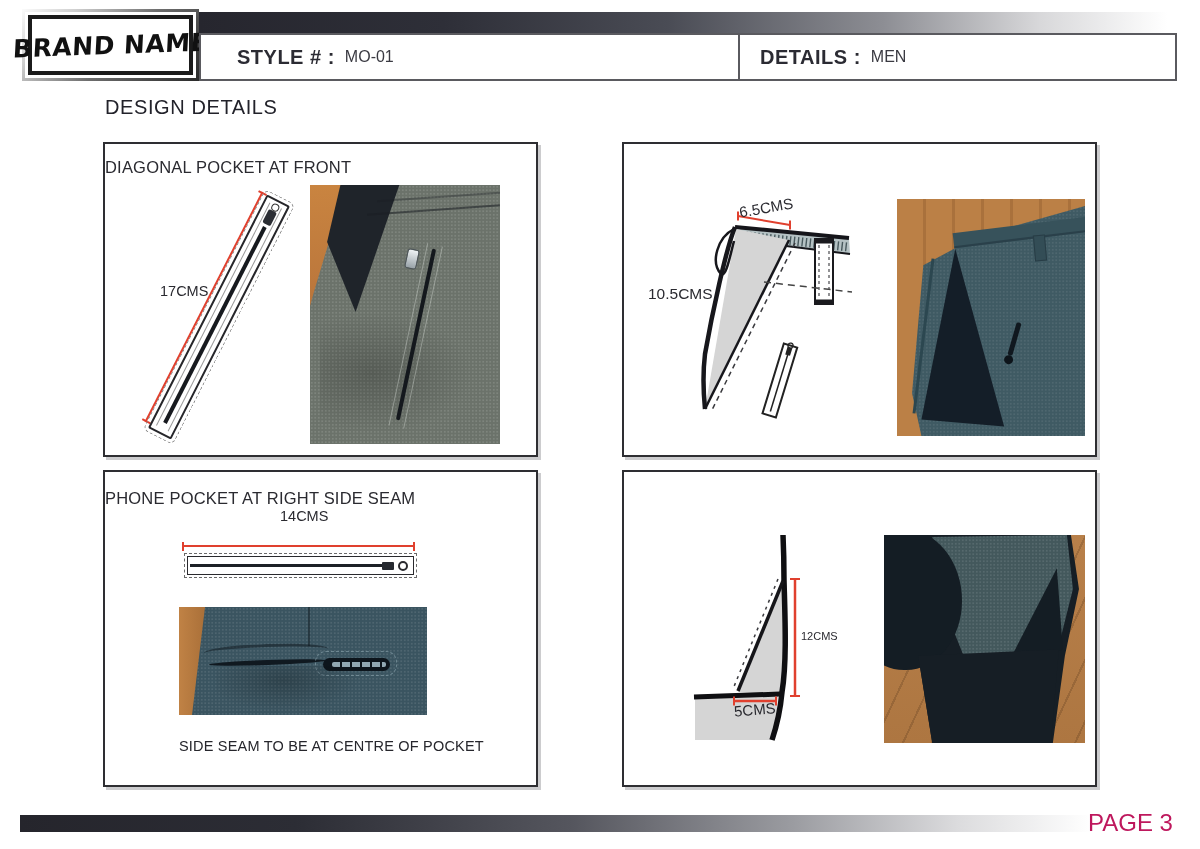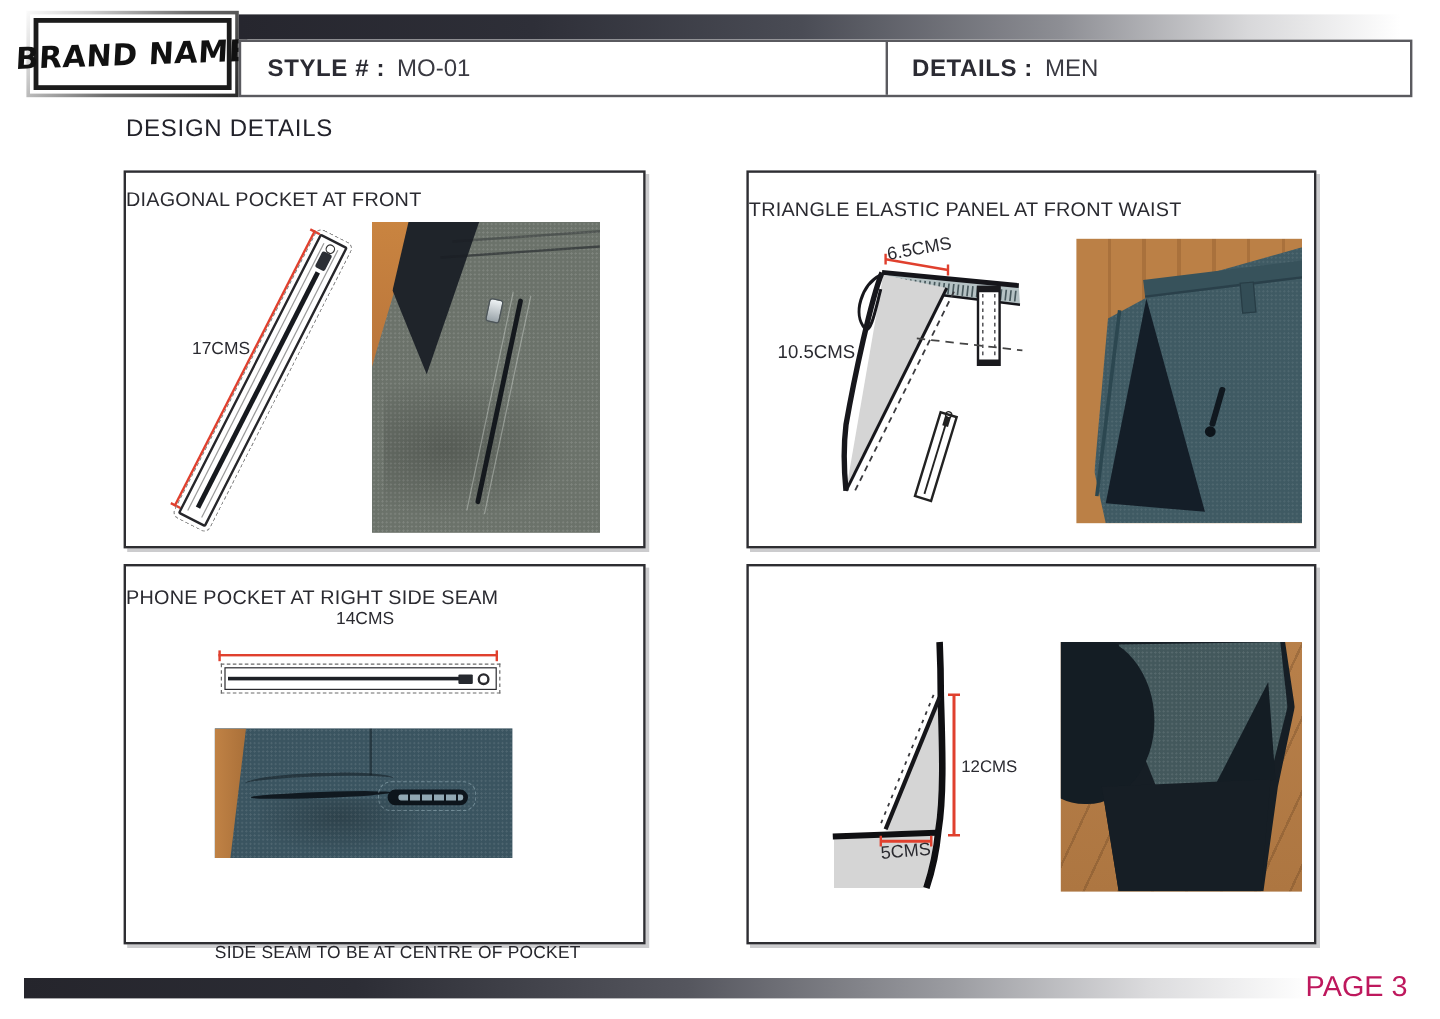--- a/index.html
+++ b/index.html
@@ -13,24 +13,24 @@
     background:linear-gradient(135deg,#fbfbfb 0%,#cfcfcf 22%,#6e6e6e 55%,#2a2a2a 100%); padding:3px; }
   .logo-mid { width:100%; height:100%; background:#fff; padding:3px; }
   .logo-inner { width:100%; height:100%; border:4px solid #1b1b1b; display:flex; align-items:center; justify-content:center; background:#fff; }
   .logo-text { font-family:"DejaVu Sans", sans-serif; font-weight:bold; font-size:25px; letter-spacing:0.5px;
     transform:rotate(-2deg) skewX(-5deg); color:#111; white-space:nowrap; }
   .top-bar { position:absolute; left:199px; top:12px; width:978px; height:21px;
     background:linear-gradient(90deg,#26262e 0%,#2e2f38 25%,#4a4c55 48%,#8d8e94 70%,#d8d8da 86%,#ffffff 99%); }
   .header-row { position:absolute; left:199px; top:33px; width:978px; height:48px;
     border:2px solid #5a5a5f; background:#fff; display:flex; }
   .hcell { display:flex; align-items:center; }
-  .hcell.style { width:539px; border-right:2px solid #5a5a5f; padding-left:22px; }
+  .hcell.style { width:539px; border-right:2px solid #5a5a5f; padding-left:36px; }
   .hcell.category { flex:1; padding-left:20px; }
   .hlabel { font-weight:bold; font-size:20px; color:#2b2b33; letter-spacing:0.5px; }
-  .hvalue { font-size:20px; color:#3a3a42; margin-left:10px; }
+  .hvalue { font-size:16px; color:#3a3a42; margin-left:10px; }
   .design-title { position:absolute; left:105px; top:96px; font-size:20px; font-weight:normal; color:#22222a; letter-spacing:0.6px; }
 
   
   .panel { position:absolute; background:#fff; border:2px solid #2e2e32; box-shadow:3px 3px 0 rgba(110,110,115,0.35); }
   .panel.p1 { left:103px; top:142px; width:435px; height:315px; }
   .panel.p2 { left:622px; top:142px; width:475px; height:315px; }
   .panel.p3 { left:103px; top:470px; width:435px; height:317px; }
   .panel.p4 { left:622px; top:470px; width:475px; height:317px; }
   .panel-title { position:absolute; left:0; width:100%; text-align:left; font-size:16.5px; color:#2a2a30; letter-spacing:0.2px; }
   .dim-label { position:absolute; font-size:14.5px; color:#2a2a30; white-space:nowrap; }
@@ -101,21 +101,21 @@
     background:linear-gradient(90deg,#c08245,#aa7039); clip-path:polygon(0 0,100% 0,50% 100%,0 100%); }
   .p3-seam-v { position:absolute; left:52%; top:0; width:2px; height:36%; background:rgba(18,27,33,0.5); }
   .p3-fold { position:absolute; left:10%; top:34%; width:50%; height:14px; border-top:3px solid rgba(14,22,28,0.5); border-radius:50%; transform:rotate(-2deg); }
   .p3-slit { position:absolute; left:12%; top:49%; width:47%; height:5px; background:#101920; border-radius:50%; transform:rotate(-2deg); }
   .p3-zipopen { position:absolute; left:58%; top:47%; width:27%; height:13px; background:#0d151c; border-radius:7px; }
   .p3-zipopen::before { content:""; position:absolute; left:14%; right:6%; top:4px; height:5px; border-radius:2px;
     background:repeating-linear-gradient(90deg,#91a8b3 0 8px,#0d151c 8px 10px); }
   .p3-stitch { position:absolute; left:55%; top:41%; width:33%; height:25px; border:1px dashed rgba(150,175,185,0.55); border-radius:11px; }
   .p3-shade { position:absolute; left:15%; top:55%; width:60%; height:45%;
     background:radial-gradient(ellipse at 45% 30%, rgba(0,0,0,0.22), transparent 65%); }
-  .note { position:absolute; left:74px; top:264px; font-size:14.5px; line-height:21px; color:#26262c; letter-spacing:0.2px;margin-top:48px; }
+  .note { position:absolute; left:74px; top:264px; font-size:14.5px; line-height:21px; color:#26262c; letter-spacing:0.2px; }
   .note span { display:block; }
 
   
   .photo4 { left:260px; top:63px; width:201px; height:208px;
     background:linear-gradient(#b8804a,#ad7641); }
   .photo4::before { content:""; position:absolute; inset:0;
     background:repeating-linear-gradient(115deg, rgba(60,35,15,0.20) 0 2px, transparent 2px 26px); }
   .p4-leg { position:absolute; inset:0; background:#161e25; clip-path:polygon(7% 0,93% 0,97% 26%,90% 58%,84% 100%,24% 100%,17% 58%,4% 22%); }
   .p4-teal { position:absolute; inset:0; background-color:#43585c;
     background-image:radial-gradient(circle, rgba(255,255,255,0.10) 0.8px, transparent 1px); background-size:3.5px 3.5px;
@@ -169,21 +169,20 @@
       <div class="p1-pocketbag"></div>
       <div class="p1-waistseam2"></div>
       <div class="p1-waistseam"></div>
       <div class="p1-fold"></div>
       <div class="p1-zip-line"></div>
       <div class="p1-zip-pull"></div>
     </div>
   </div>
 
   <div class="panel p2">
-    <div class="panel-title" style="top:22px;">TRIANGLE ELASTIC PANEL AT FRONT WAIST</div>
     <svg class="diag-svg" viewBox="0 0 240 240">
 
       <polygon points="101,33 215,44 216,60 111,47" fill="#b5c2c4"></polygon>
       <path d="M104,41 L214,53" stroke="#47585c" stroke-width="9" stroke-dasharray="1.4,2.6" fill="none"></path>
       <path d="M101,33 L215,44" stroke="#15151a" stroke-width="4" fill="none"></path>
       <path d="M111,47 L216,60" stroke="#15151a" stroke-width="2" fill="none"></path>
 
       <polygon points="102,35 155,46 71,215" fill="#d5d5d5"></polygon>
       <path d="M101,33 C92,55 78,120 71,160 C68,185 70,205 71,215" stroke="#17171c" stroke-width="4.5" fill="none"></path>
       <path d="M155,46 L71,215" stroke="#17171c" stroke-width="2.5" fill="none"></path>
@@ -255,21 +254,21 @@
       <path d="M114,57 L69,167" stroke="#3a3a3e" stroke-width="1.5" stroke-dasharray="3,4.5" fill="none"></path>
 
       <path d="M30,175 L116,172" stroke="#0f0f12" stroke-width="5" fill="none"></path>
 
       <path d="M131,57 L131,174" stroke="#e0402e" stroke-width="2.5" fill="none"></path>
       <path d="M126,57 L136,57 M126,174 L136,174" stroke="#e0402e" stroke-width="2"></path>
 
       <path d="M70,179 L112,179" stroke="#e0402e" stroke-width="2.5" fill="none"></path>
       <path d="M70,174.5 L70,183.5 M112,174.5 L112,183.5" stroke="#e0402e" stroke-width="2"></path>
     </svg>
-    <span class="dim-label" style="left:177px; top:158px; font-size:14px;">12CMS</span>
+    <span class="dim-label" style="left:177px; top:158px; font-size:11px;">12CMS</span>
     <span class="dim-label" style="left:110px; top:229px; font-size:15px; transform:rotate(-5deg);">5CMS</span>
     <div class="photo photo4">
       <div class="p4-leg"></div>
       <div class="p4-teal"></div>
       <div class="p4-dome"></div>
       <div class="p4-wedge"></div>
       <div class="p4-bottom"></div>
     </div>
   </div>
 

